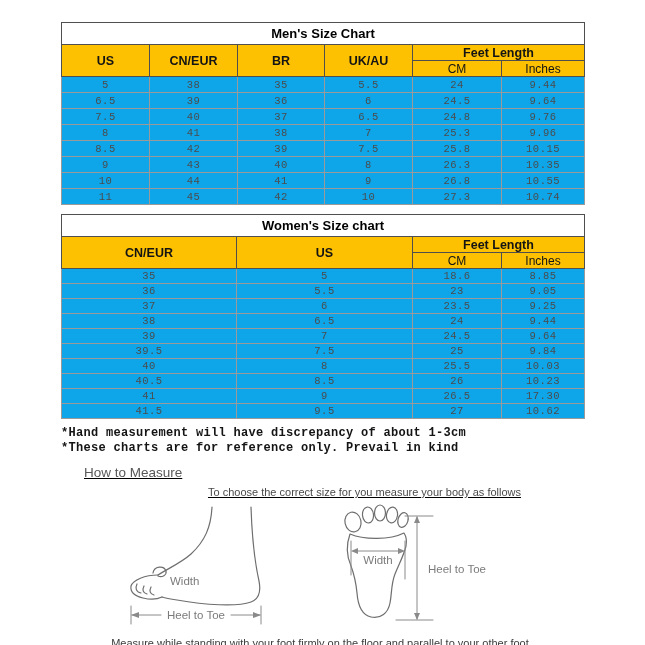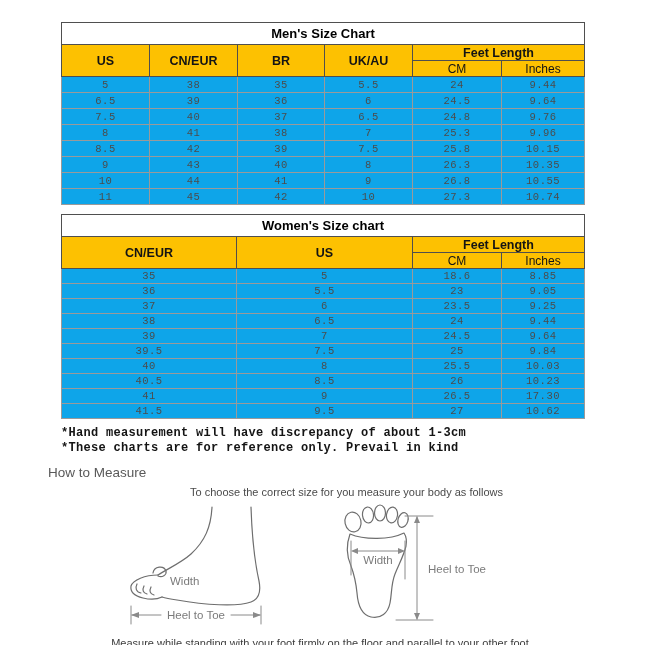--- a/index.html
+++ b/index.html
@@ -41,21 +41,21 @@
 
   
   .notes{
     margin:7px 0 0 61px;
     font-family:"Liberation Mono",monospace;
     font-weight:bold;font-size:12px;color:#141414;line-height:15px;
     letter-spacing:0.3px;
   }
 
   
-  .howto{margin:9px 0 0 48px;}
+  .howto{margin:9px 0 0 84px;text-decoration:underline;}
   .howto-title{margin:0;font-size:13.5px;font-weight:normal;color:#595959;}
   .howto-sub{margin:6px 0 0 0;font-size:11px;color:#4a4a4a;text-align:center;}
 
   .diagram{position:relative;height:130px;margin-top:5px;}
   .side-foot-svg{position:absolute;left:125px;top:0;}
   .sole-foot-svg{position:absolute;left:338px;top:0;}
   .diagram svg path,.diagram svg line,.diagram svg ellipse{
     fill:none;stroke:#6e6e6e;stroke-width:1.2;stroke-linecap:round;stroke-linejoin:round;
   }
   .diagram svg .dim{stroke:#8a8a8a;stroke-width:1;}

